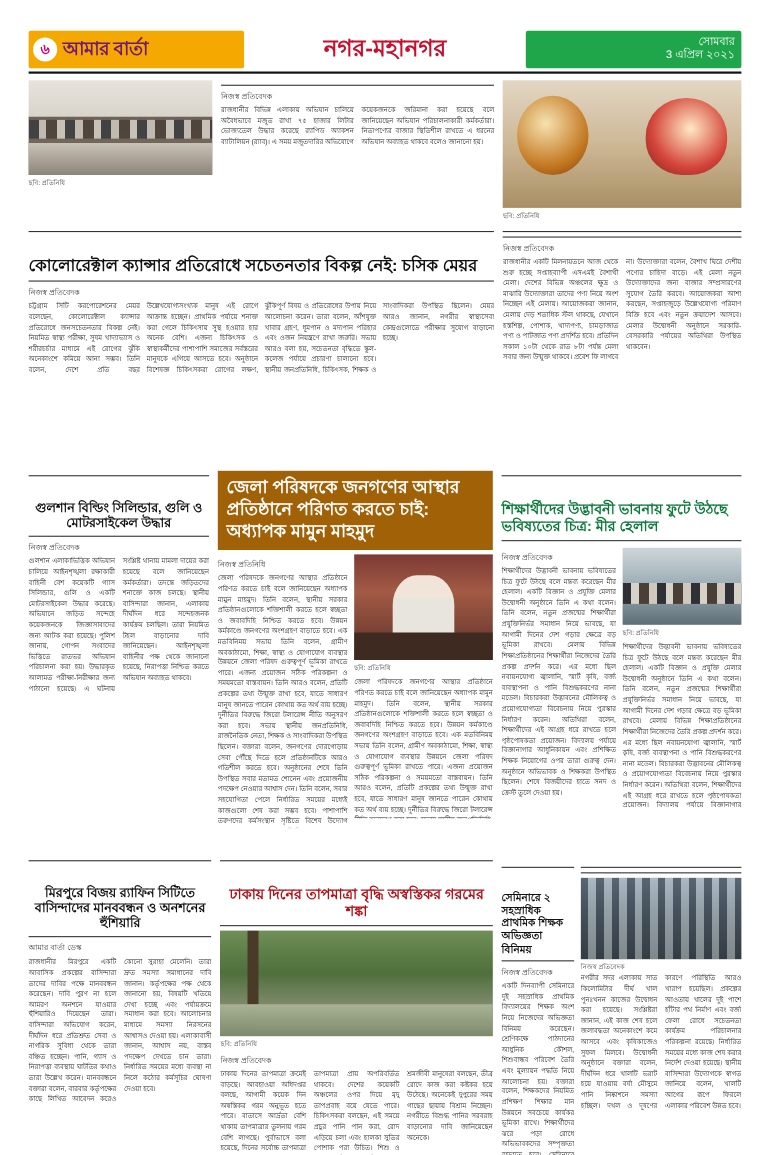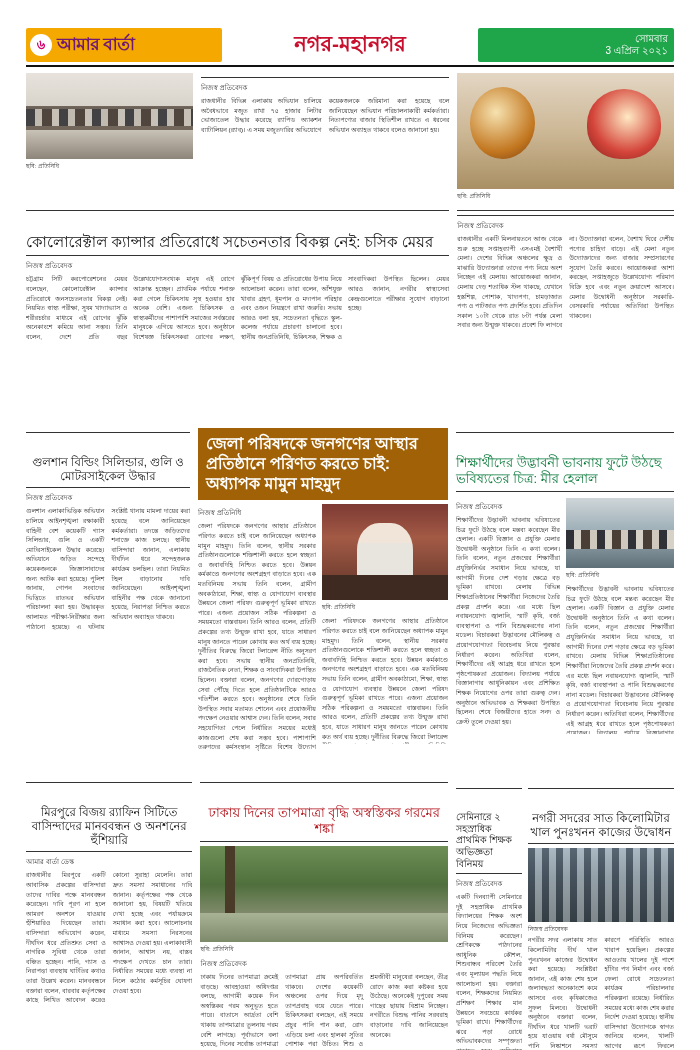--- a/index.html
+++ b/index.html
@@ -18,21 +18,21 @@
   .rule{height:2px;background:#111;margin-top:3px;}
 
   
   .cols{display:flex;gap:8px;margin-top:6px;}
   .col{}
   .c1{width:168px;}
   .c2{width:250px;}
   .c3{width:218px;}
 
   
-  .hl{font-weight:normal;color:#111;line-height:1.22;margin-top:22px;}
+  .hl{font-weight:bold;color:#111;line-height:1.22;margin-top:22px;}
   .hl-lg{font-size:15px;}
   .hl-md{font-size:13px;}
   .hl-sm{font-size:11.5px;text-align:center;}
   .byline{font-size:7px;color:#333;margin:3px 0 2px 0;}
   .hr-thin{height:1px;background:#333;margin:4px 0;}
 
   .body-text{font-size:6.2px;line-height:1.55;color:#1a1a1a;text-align:justify;}
   .cols2{column-count:2;column-gap:7px;}
   .cols3{column-count:3;column-gap:7px;}
   .cols4{column-count:4;column-gap:6px;}
@@ -206,21 +206,20 @@
       <div class="cols" style="gap:6px">
         <div style="width:66px">
           <div class="hr-thin"></div>
           <div class="hl" style="font-size:9.5px">সেমিনারে ২ সহস্রাধিক প্রাথমিক শিক্ষক অভিজ্ঞতা বিনিময়</div>
           <div class="hr-thin"></div>
           <div class="byline">নিজস্ব প্রতিবেদক</div>
           <div class="body-text" style="height:220px;overflow:hidden">একটি দিনব্যাপী সেমিনারে দুই সহস্রাধিক প্রাথমিক বিদ্যালয়ের শিক্ষক অংশ নিয়ে নিজেদের অভিজ্ঞতা বিনিময় করেছেন। শ্রেণিকক্ষে পাঠদানের আধুনিক কৌশল, শিশুবান্ধব পরিবেশ তৈরি এবং মূল্যায়ন পদ্ধতি নিয়ে আলোচনা হয়। বক্তারা বলেন, শিক্ষকদের নিয়মিত প্রশিক্ষণ শিক্ষার মান উন্নয়নে সবচেয়ে কার্যকর ভূমিকা রাখে। শিক্ষার্থীদের ঝরে পড়া রোধে অভিভাবকদের সম্পৃক্ততা বাড়াতে হবে। সেমিনারে অংশগ্রহণকারীরা বিভিন্ন সুপারিশ তুলে ধরেন। এর মধ্যে ছিল শ্রেণিকক্ষে শিক্ষার্থী সংখ্যা কমানো, শিক্ষা উপকরণ সরবরাহ এবং ডিজিটাল কনটেন্ট ব্যবহারের সুযোগ বৃদ্ধি।</div>
         </div>
         <div style="width:146px">
           <div class="hr-thin"></div>
-          <div class="hl hl-sm">নগরী সদরের সাত কিলোমিটার খাল পুনঃখনন কাজের উদ্বোধন</div>
           <div class="hr-thin"></div>
           <div class="photo ph-crowd" style="height:74px"></div>
           <div class="credit">নিজস্ব প্রতিবেদক</div>
           <div class="body-text cols2" style="height:138px;overflow:hidden">নগরীর সদর এলাকায় সাত কিলোমিটার দীর্ঘ খাল পুনঃখনন কাজের উদ্বোধন করা হয়েছে। সংশ্লিষ্টরা জানান, এই কাজ শেষ হলে জলাবদ্ধতা অনেকাংশে কমে আসবে এবং কৃষিকাজেও সুফল মিলবে। উদ্বোধনী অনুষ্ঠানে বক্তারা বলেন, দীর্ঘদিন ধরে খালটি ভরাট হয়ে যাওয়ায় বর্ষা মৌসুমে পানি নিষ্কাশনে সমস্যা হচ্ছিল। দখল ও দূষণের কারণে পরিস্থিতি আরও খারাপ হয়েছিল। প্রকল্পের আওতায় খালের দুই পাশে হাঁটার পথ নির্মাণ এবং বর্জ্য ফেলা রোধে সচেতনতা কার্যক্রম পরিচালনার পরিকল্পনা রয়েছে। নির্ধারিত সময়ের মধ্যে কাজ শেষ করার নির্দেশ দেওয়া হয়েছে। স্থানীয় বাসিন্দারা উদ্যোগকে স্বাগত জানিয়ে বলেন, খালটি আগের রূপে ফিরলে এলাকার পরিবেশ উন্নত হবে।</div>
         </div>
       </div>
     </div>
   </div>
 
 </div>

